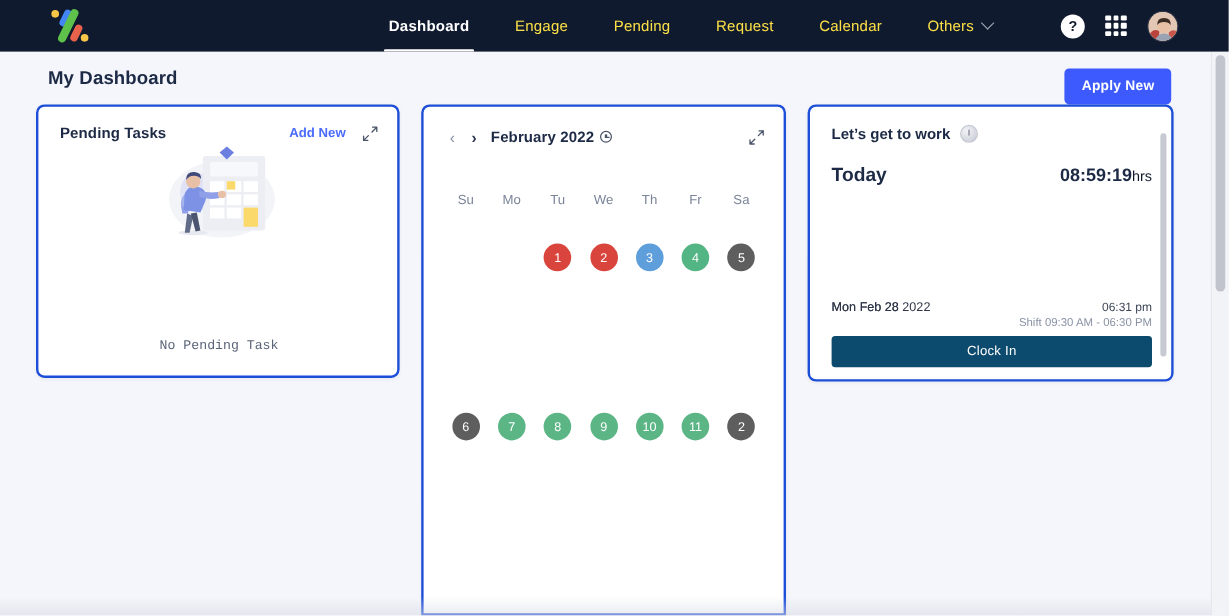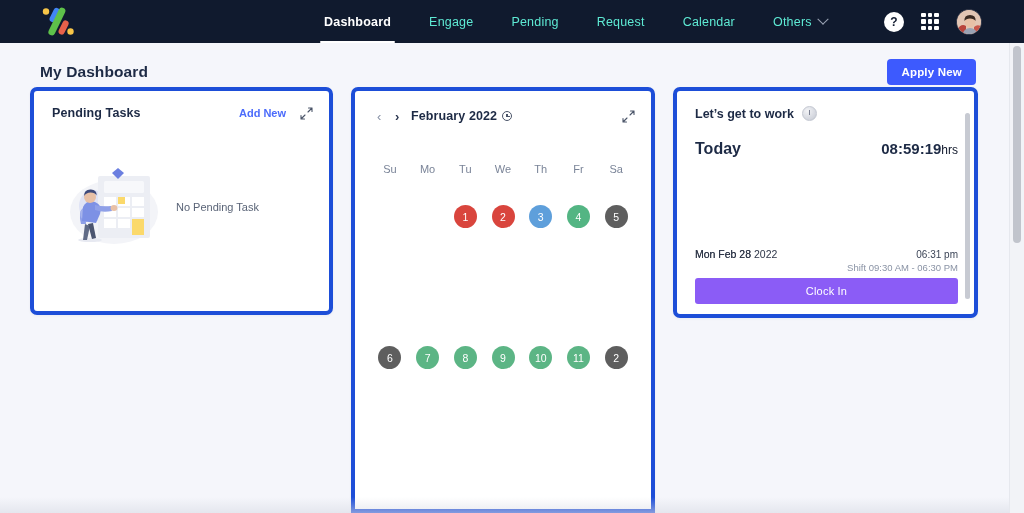--- a/index.html
+++ b/index.html
@@ -28,21 +28,21 @@
   .logo svg { display:block; }
 
   .nav-links {
     display: flex;
     align-items: center;
     height: 56px;
     margin-left: 240px;
     gap: 30px;
   }
   .nav-link {
-    color: #5eead4;
+    color: #fde047;
     font-size: 12.5px;
     letter-spacing: .2px;
     height: 43px;
     display: flex;
     align-items: center;
     padding: 0 4px;
     cursor: pointer;
     position: relative;
     white-space: nowrap;
   }
@@ -108,21 +108,20 @@
   
   .page {
     position: relative;
     height: 470px;
     background: #f5f6fb;
     overflow: hidden;
   }
 
   .page-head {
     display: flex;
-    align-items: center;
     padding: 14px 48px 0 40px;
     height: 44px;
   }
   .page-title {
     font-size: 15.5px;
     font-weight: bold;
     color: #1d2a45;
     letter-spacing: .1px;
   }
   .apply-btn {
@@ -140,21 +139,21 @@
 
   .cards {
     display: flex;
     gap: 18px;
     padding: 0 46px 0 30px;
     align-items: flex-start;
   }
 
   .card {
     background: #ffffff;
-    border: 4px solid #1d4ed8;
+    border: 2px solid #1d4ed8;
     border-radius: 7px;
     box-shadow: 0 1px 3px rgba(30,40,70,.05);
     position: relative;
   }
 
   
   .card-tasks {
     width: 310px;
     height: 228px;
     padding: 15px 16px 10px 18px;
@@ -183,25 +182,26 @@
     width: 13px; height: 13px;
     cursor: pointer;
     position: relative;
     flex: none;
   }
   .expand-icon svg { display:block; }
 
   .empty-wrap {
     flex: 1;
     display: flex;
-    flex-direction: row;
-    align-items: center;
-    justify-content: flex-start;
+    flex-direction: column;
+    align-items: center;
+    justify-content: space-between;
     gap: 4px;
     padding-bottom: 8px;
+    font-family: Liberation Mono, monospace;
   }
   .empty-label {
     font-size: 11px;
     color: #5a6477;
   }
 
   
   .card-calendar {
     width: 311px;
     height: 426px;
@@ -374,21 +374,21 @@
   }
   .shift-row2 {
     text-align: right;
     font-size: 9.5px;
     color: #8a93a5;
     margin-top: 1px;
   }
   .clockin-btn {
     margin-top: 5px;
     width: 100%;
-    background: #8b5cf6;
+    background: #0c4a6e;
     color: #fff;
     font-size: 11px;
     border: none;
     border-radius: 3px;
     padding: 7px 0;
     cursor: pointer;
     letter-spacing: .2px;
   }
 
   

